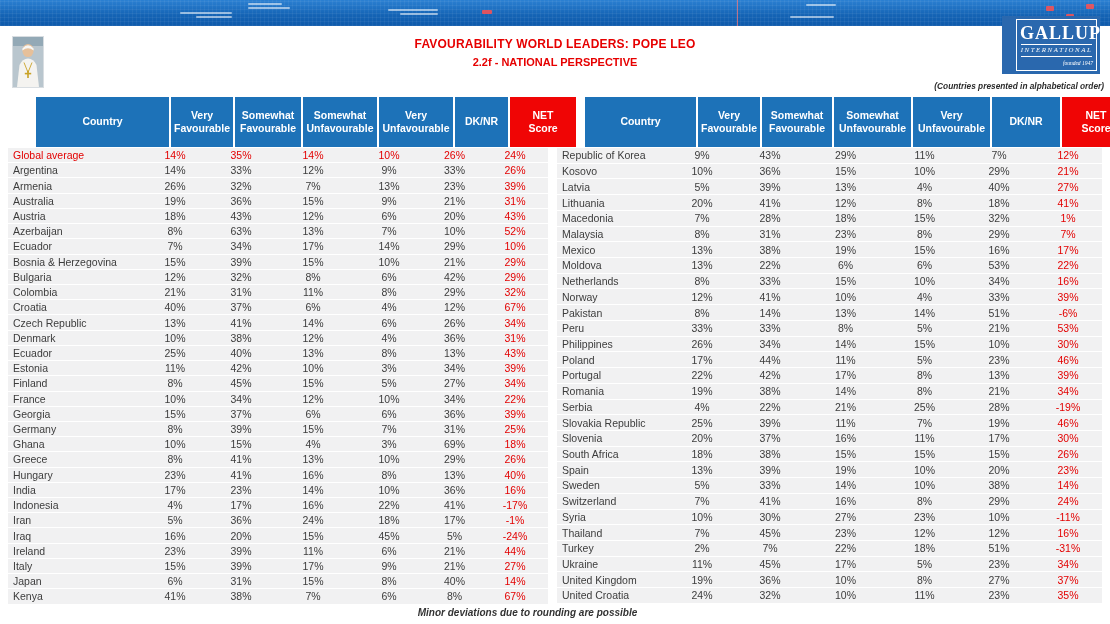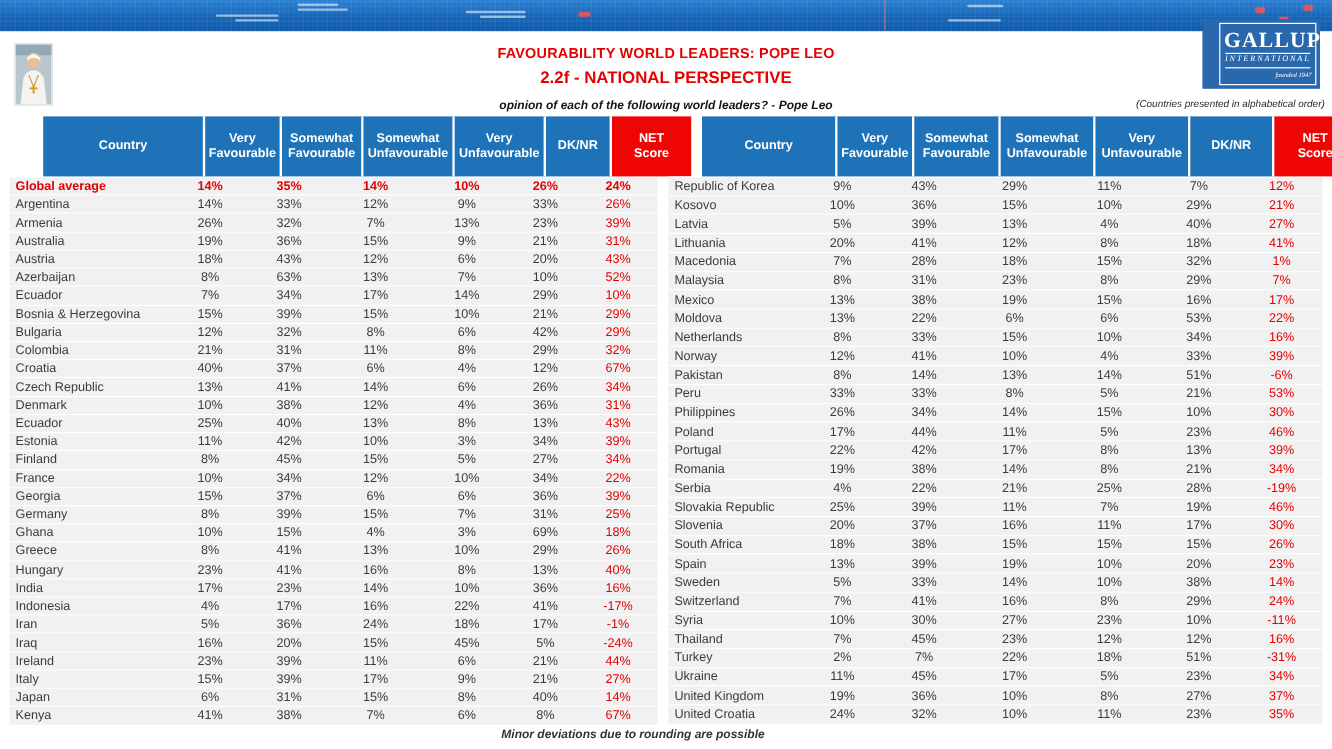--- a/index.html
+++ b/index.html
@@ -23,40 +23,40 @@
   .pope{position:absolute;left:12px;top:36px;width:30px;height:50px;border:1px solid #d8dde1;}
   
   .logo{position:absolute;left:1002px;top:16px;width:98px;height:58px;background:#2a68ae;box-sizing:border-box;padding:3px;}
   .logo-inner{border:1px solid #ffffff;height:100%;box-sizing:border-box;display:flex;flex-direction:column;justify-content:center;padding:2px 3px;margin-left:11px;}
   .logo-name{font-family:"Liberation Serif",serif;font-size:18px;font-weight:bold;letter-spacing:1px;color:#fff;text-align:center;line-height:1;}
   .logo-rule{height:1px;background:#fff;margin:2px 1px 1px 1px;}
   .logo-sub{font-family:"Liberation Serif",serif;font-style:italic;font-size:6.8px;letter-spacing:1.6px;color:#fff;text-align:center;line-height:1.2;}
   .logo-founded{font-family:"Liberation Serif",serif;font-style:italic;font-size:5.5px;color:#fff;text-align:right;margin-top:2px;}
   
   .title{position:absolute;top:37px;left:0;width:1110px;text-align:center;color:#e60000;font-weight:bold;font-size:12px;letter-spacing:.2px;}
-  .subtitle{position:absolute;top:56px;left:0;width:1110px;text-align:center;color:#e60000;font-weight:bold;font-size:14px;}
+  .subtitle{position:absolute;top:56px;left:0;width:1110px;text-align:center;color:#e60000;font-weight:bold;font-size:11px;}
   .question{position:absolute;top:69px;left:0;width:1110px;text-align:center;font-style:italic;font-weight:bold;font-size:10px;color:#141414;line-height:1.3;}
-  .alpha-note{position:absolute;top:81px;right:6px;font-size:8.3px;font-style:italic;font-weight:normal;color:#2b2b2b;}
+  .alpha-note{position:absolute;top:81px;right:6px;font-size:8.3px;font-style:italic;font-weight:bold;color:#2b2b2b;}
   
   .table{position:absolute;top:97px;}
   #left-table{left:8px;width:540px;--cols:135px 64px 68px 76px 76px 55px 66px;--rowh:15.23px;}
   #right-table{left:557px;width:545px;--cols:113px 64px 72px 79px 79px 70px 68px;--rowh:15.72px;}
   .thead{display:grid;grid-template-columns:var(--cols);height:50px;border-bottom:1px solid #fff;padding-left:28px;}
   .hcell{
     background:#1d72b8;color:#fff;font-weight:bold;font-size:10.5px;line-height:1.25;
     display:flex;align-items:center;justify-content:center;text-align:center;
     white-space:pre-line;border-right:2px solid #fff;box-sizing:border-box;
   }
   .hcell:last-child{border-right:none;}
   .hcell.net{background:#f00505;}
   .row{display:grid;grid-template-columns:var(--cols);height:var(--rowh);background:#f1f1f2;border-bottom:1px solid #fff;box-sizing:border-box;}
   .cell{font-size:10.5px;color:#3c3c3c;display:flex;align-items:center;justify-content:center;overflow:hidden;}
   .cell.country{justify-content:flex-start;padding-left:5px;white-space:nowrap;}
   .cell.net{color:#e30000;}
-  .row.hl .cell{color:#e30000;font-weight:bold;}
+  .row.hl .cell{color:#e30000;font-weight:normal;}
   
   .footer-note{position:absolute;top:607px;left:0;width:1055px;text-align:center;font-size:10px;font-style:italic;font-weight:bold;color:#333;}
 </style>
 </head>
 <body>
 
 <div class="banner">
   <span class="deco" style="left:180px;top:12px;width:52px;"></span>
   <span class="deco" style="left:196px;top:16px;width:36px;"></span>
   <span class="deco" style="left:248px;top:3px;width:34px;"></span>
@@ -92,21 +92,20 @@
     <div class="logo-sub">INTERNATIONAL</div>
     <div class="logo-rule"></div>
     <div class="logo-founded">founded 1947</div>
   </div>
 </div>
 
 <div class="title">FAVOURABILITY WORLD LEADERS: POPE LEO</div>
 <div class="subtitle">2.2f - NATIONAL PERSPECTIVE</div>
 <div class="question">
   <br>
-  <span>opinion of each of the following world leaders? - Pope Leo</span>
 </div>
 <div class="alpha-note">(Countries presented in alphabetical order)</div>
 
 <div class="table" id="left-table">
   <div class="thead">
       <div class="hcell">Country</div>
       <div class="hcell">Very
 Favourable</div>
       <div class="hcell">Somewhat
 Favourable</div>

